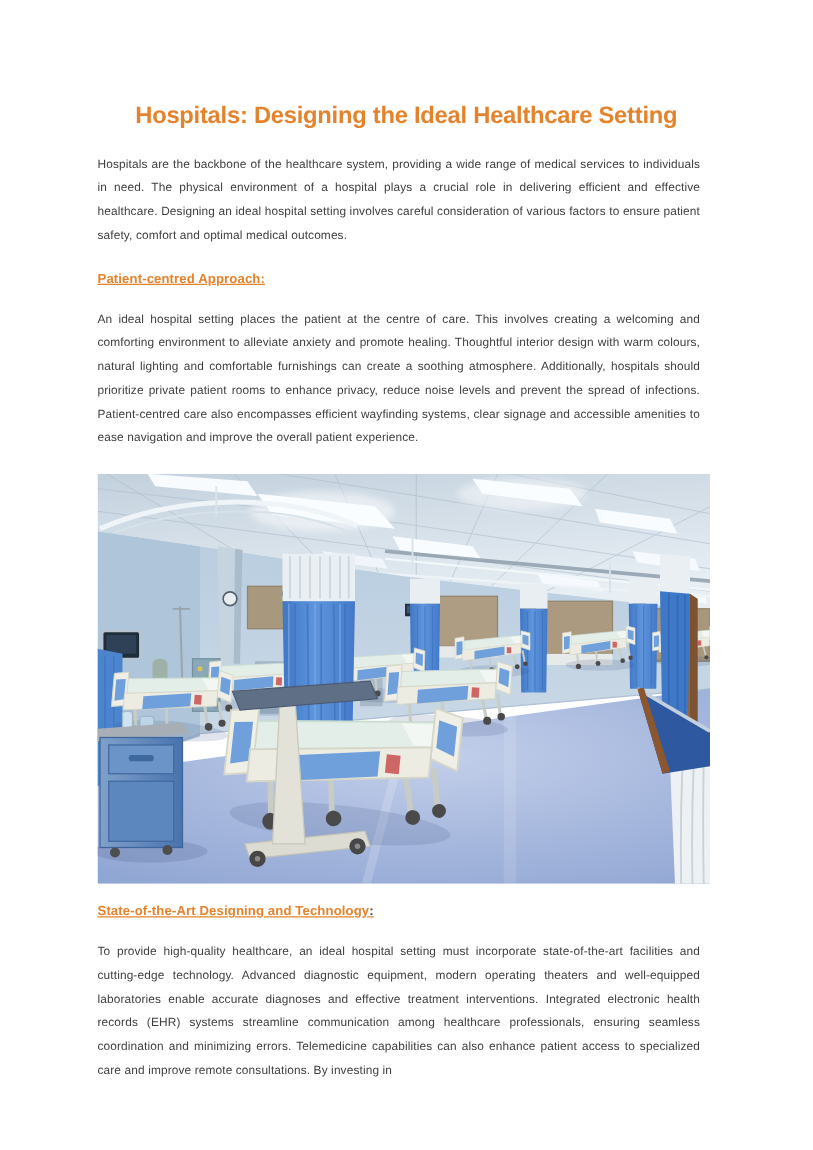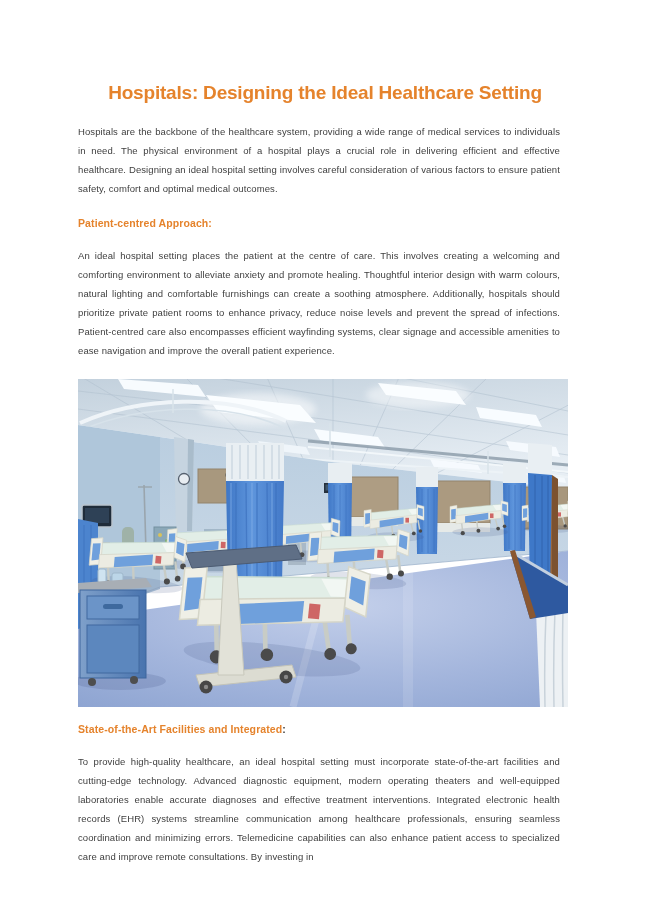--- a/index.html
+++ b/index.html
@@ -8,21 +8,21 @@
     box-sizing:border-box;width:650px;height:920px;
     padding:82px 78px 0 78px;background:#ffffff;
     font-family:"Liberation Sans",sans-serif;color:#3E3E3E;
   }
   h1.doc-title{
     font-size:19px;font-weight:bold;text-align:center;
     color:#E5832C;margin:0 0 18px 0;letter-spacing:-0.2px;
   }
   h2.doc-heading{
     font-size:10.5px;font-weight:bold;color:#E5832C;
-    margin:0 0 17px 0;letter-spacing:0.1px;
+    margin:0 0 17px 0;letter-spacing:0.1px;text-decoration:underline;
   }
   h2.doc-heading .suffix{color:#3E3E3E;}
   p.doc-para{
     font-size:9.5px;line-height:19px;margin:0 12px 19px 0;
     text-align:justify;letter-spacing:0.1px;color:#3E3E3E;
   }
   figure.doc-figure{margin:0 0 16px 0;width:490px;height:328px;}
   figure.doc-figure svg{display:block;}
 </style>
 </head>
@@ -267,18 +267,18 @@
           <path d="M468,234 Q466,280 467,328 M477,231 Q475,280 476,328 M485,228 Q484,280 485,328" stroke="#C8D2DA" stroke-width="1.5" fill="none"></path>
           <polygon points="432,172 490,206 490,234 452,240" fill="#2E59A0"></polygon>
           <line x1="432" y1="172" x2="490" y2="206" stroke="#C3D0E0" stroke-width="3"></line>
           <polygon points="432,172 452,240 458,238 437,171" fill="#8A5731"></polygon>
         </g>
       </g>
     </svg>
   </figure>
 
   <h2 class="doc-heading">
-    <span>State-of-the-Art Facilities and Integrated</span><span class="suffix">:</span>
+    <span>State-of-the-Art Designing and Technology</span><span class="suffix">:</span>
   </h2>
 
   <p class="doc-para">To provide high-quality healthcare, an ideal hospital setting must incorporate state-of-the-art facilities and cutting-edge technology. Advanced diagnostic equipment, modern operating theaters and well-equipped laboratories enable accurate diagnoses and effective treatment interventions. Integrated electronic health records (EHR) systems streamline communication among healthcare professionals, ensuring seamless coordination and minimizing errors. Telemedicine capabilities can also enhance patient access to specialized care and improve remote consultations. By investing in</p>
 
 </div>
 
 </body></html>

